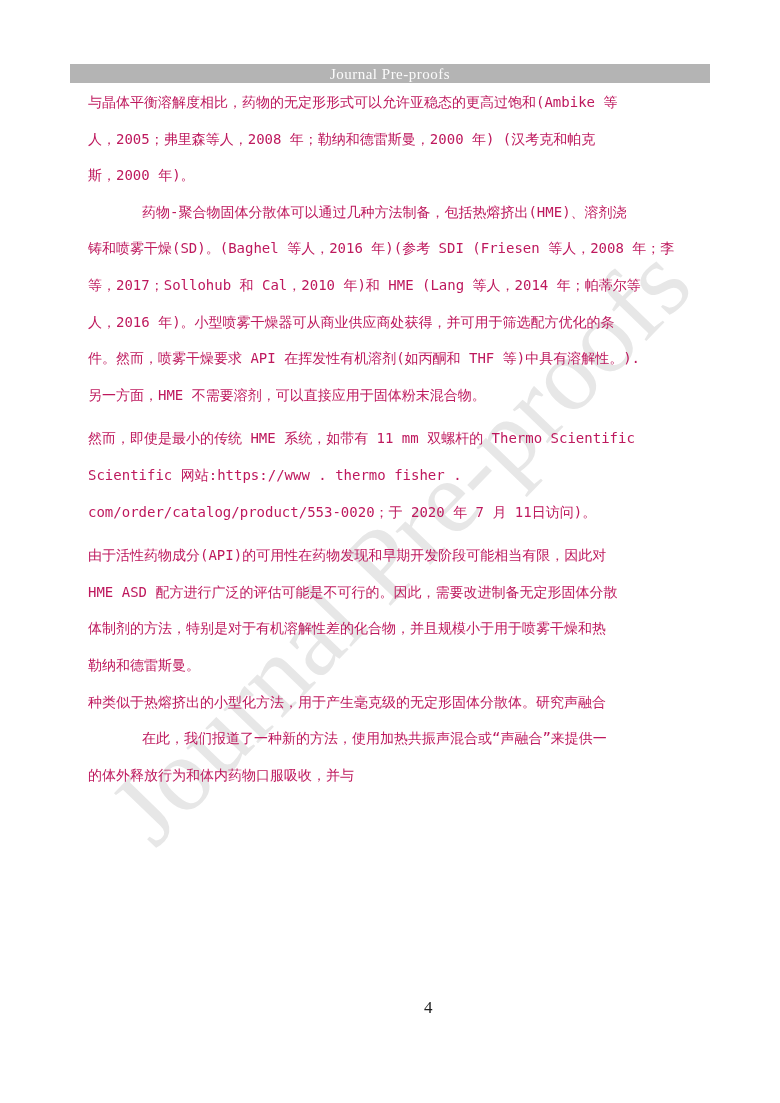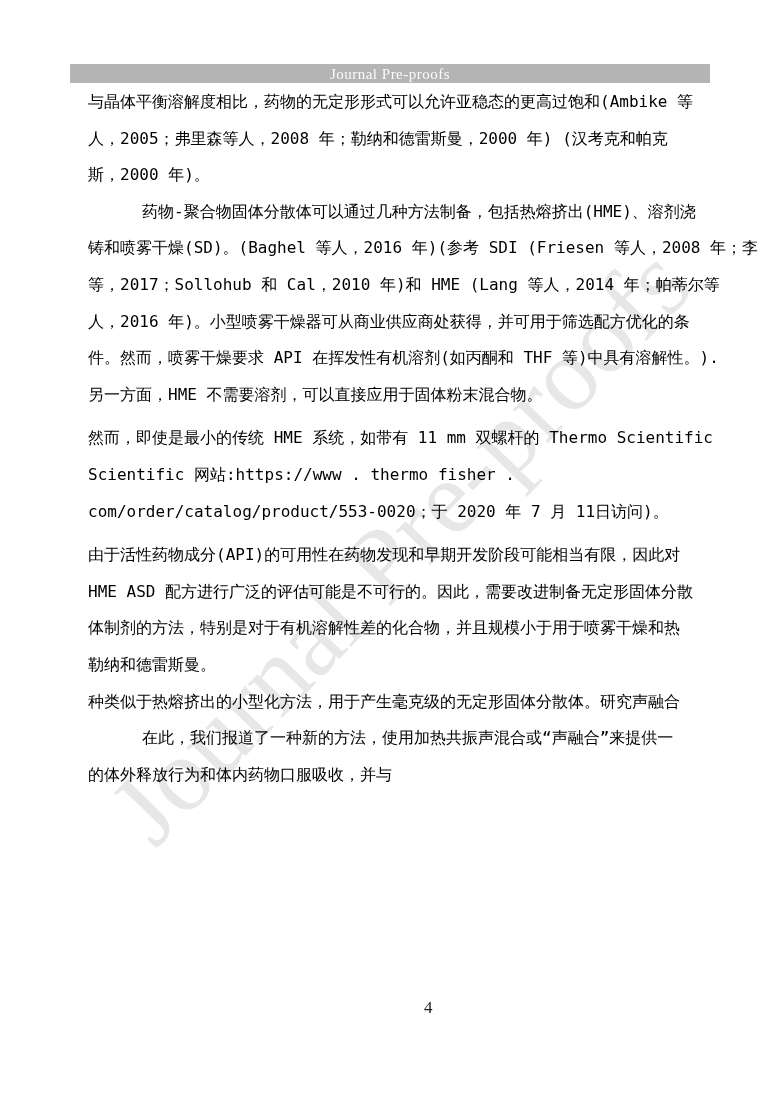--- a/index.html
+++ b/index.html
@@ -44,22 +44,22 @@
     white-space: nowrap;
     z-index: 0;
     user-select: none;
   }
   .body-text {
     position: absolute;
     left: 88px;
     top: 84px;
     width: 628px;
     z-index: 1;
-    font-size: 16px;
-    color: #000000;
+    font-size: 14px;
+    color: #be185d;
   }
   .text-line {
     height: 36.6px;
     line-height: 36.6px;
     white-space: nowrap;
   }
   .text-line.indent {
     padding-left: 54px;
   }
   .text-line.gap {

